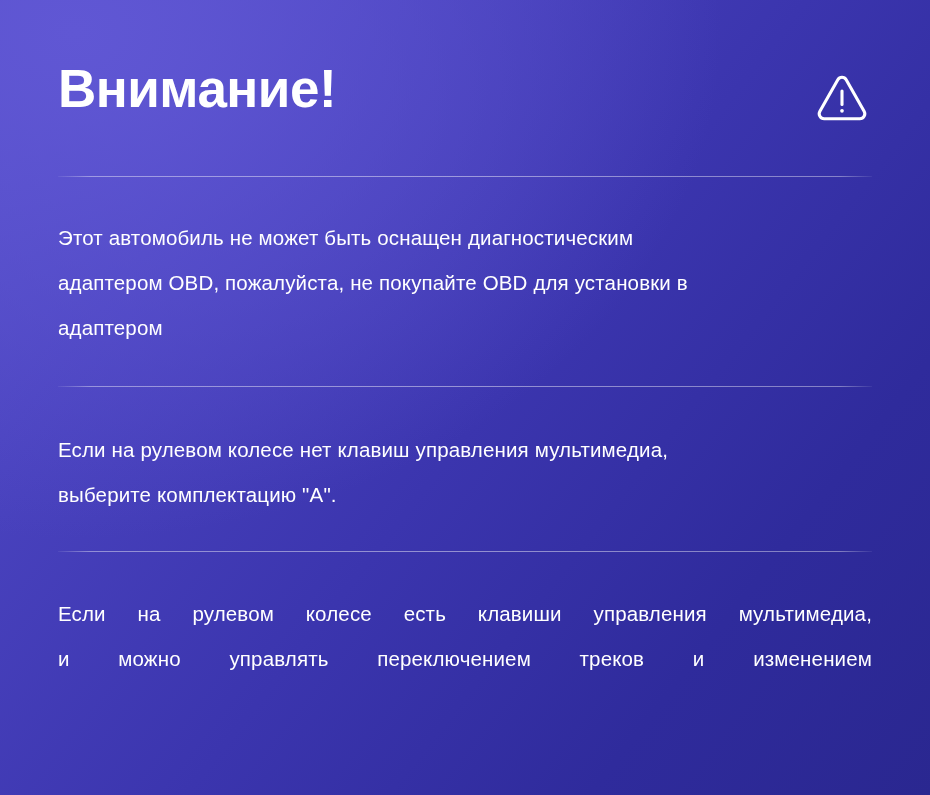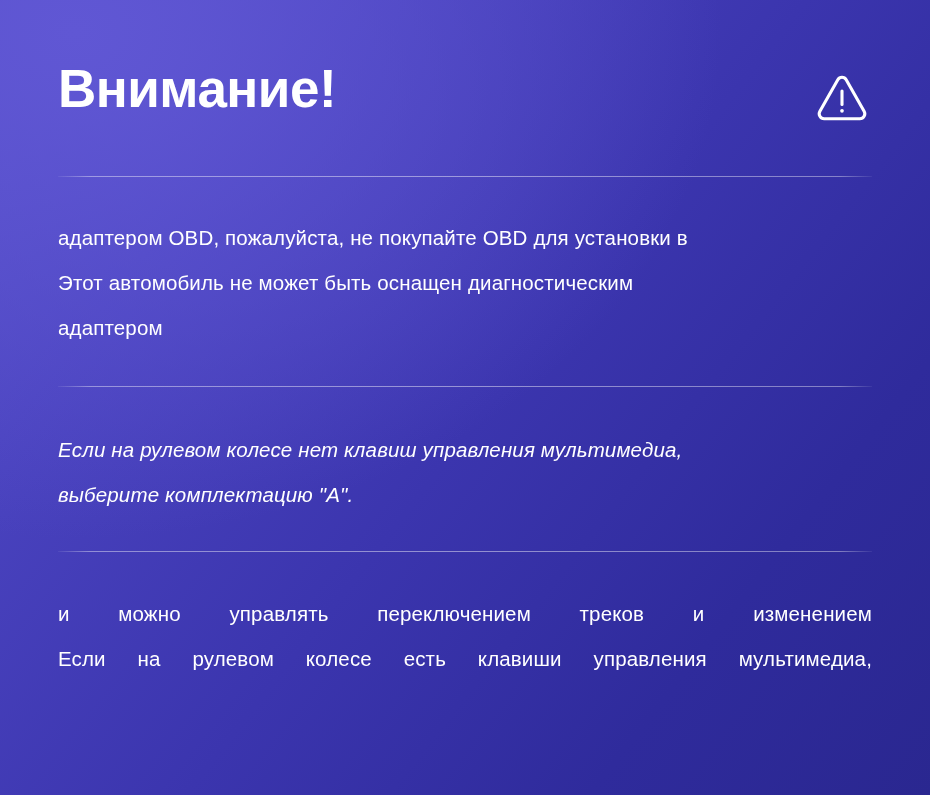--- a/index.html
+++ b/index.html
@@ -65,21 +65,21 @@
   .notice-block {
     position:absolute;
     left:58px;
     width:814px;
     color:#ffffff;
     font-size:20.5px;
     line-height:45px;
     letter-spacing:0.15px;
   }
   .block-1 { top:209px; }
-  .block-2 { top:421px;font-style:italic; }
+  .block-2 { top:421px; }
   .block-3 { top:585px; text-align:justify; }
   .block-3 > .last-line { text-align:left; }
   .notice-block p { margin:0; }
   .just-line { text-align:justify; text-align-last:justify; }
 </style>
 </head>
 <body>
 
 <div class="notice-card">
 
@@ -93,28 +93,28 @@
         <circle cx="28" cy="40.8" r="1.85" fill="#ffffff"></circle>
       </svg>
     </div>
   </div>
 
   <div class="divider divider-1"></div>
   <div class="divider divider-2"></div>
   <div class="divider divider-3"></div>
 
   <div class="notice-block block-1">
+    <p>Этот автомобиль не может быть оснащен диагностическим</p>
     <p>адаптером OBD, пожалуйста, не покупайте OBD для установки в</p>
-    <p>Этот автомобиль не может быть оснащен диагностическим</p>
     <p>адаптером</p>
   </div>
 
   <div class="notice-block block-2">
     <p>Если на рулевом колесе нет клавиш управления мультимедиа,</p>
     <p>выберите комплектацию "A".</p>
   </div>
 
   <div class="notice-block block-3">
+    <p class="just-line">Если на рулевом колесе есть клавиши управления мультимедиа,</p>
     <p class="just-line">и можно управлять переключением треков и изменением</p>
-    <p class="just-line">Если на рулевом колесе есть клавиши управления мультимедиа,</p>
   </div>
 
 </div>
 
 </body></html>

